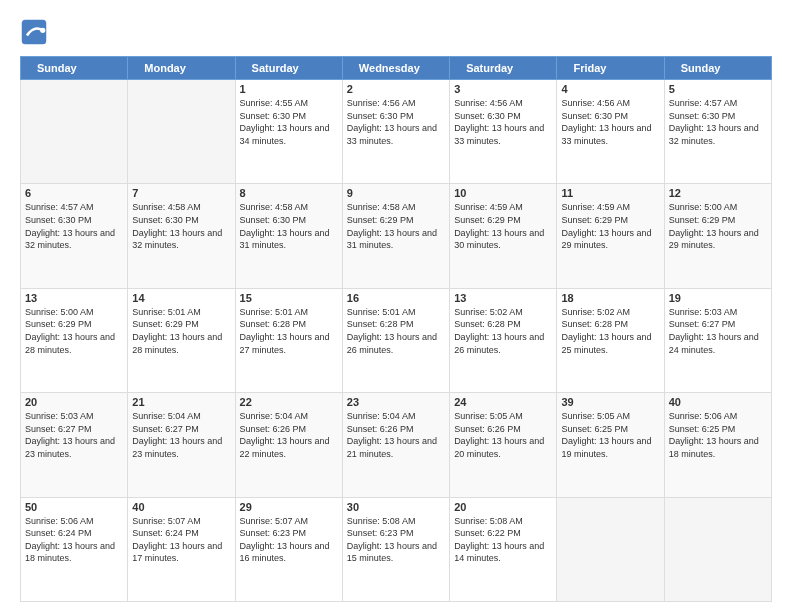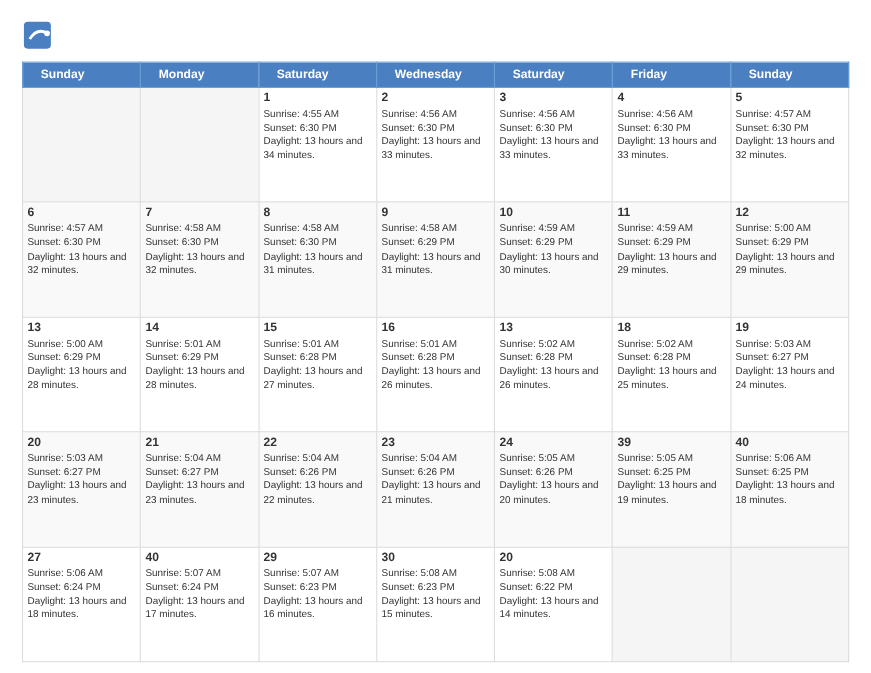--- a/index.html
+++ b/index.html
@@ -296,21 +296,21 @@
           </td>
           <td>
             <span class="day-num">40</span>
             <div class="day-info" style="white-space: pre-line;">Sunrise: 5:06 AM
 Sunset: 6:25 PM
 Daylight: 13 hours and 18 minutes.</div>
           </td>
         </tr>
         <tr class="row-odd">
           <td>
-            <span class="day-num">27</span>
+            <span class="day-num">50</span>
             <div class="day-info" style="white-space: pre-line;">Sunrise: 5:06 AM
 Sunset: 6:24 PM
 Daylight: 13 hours and 18 minutes.</div>
           </td>
           <td>
             <span class="day-num">40</span>
             <div class="day-info" style="white-space: pre-line;">Sunrise: 5:07 AM
 Sunset: 6:24 PM
 Daylight: 13 hours and 17 minutes.</div>
           </td>

